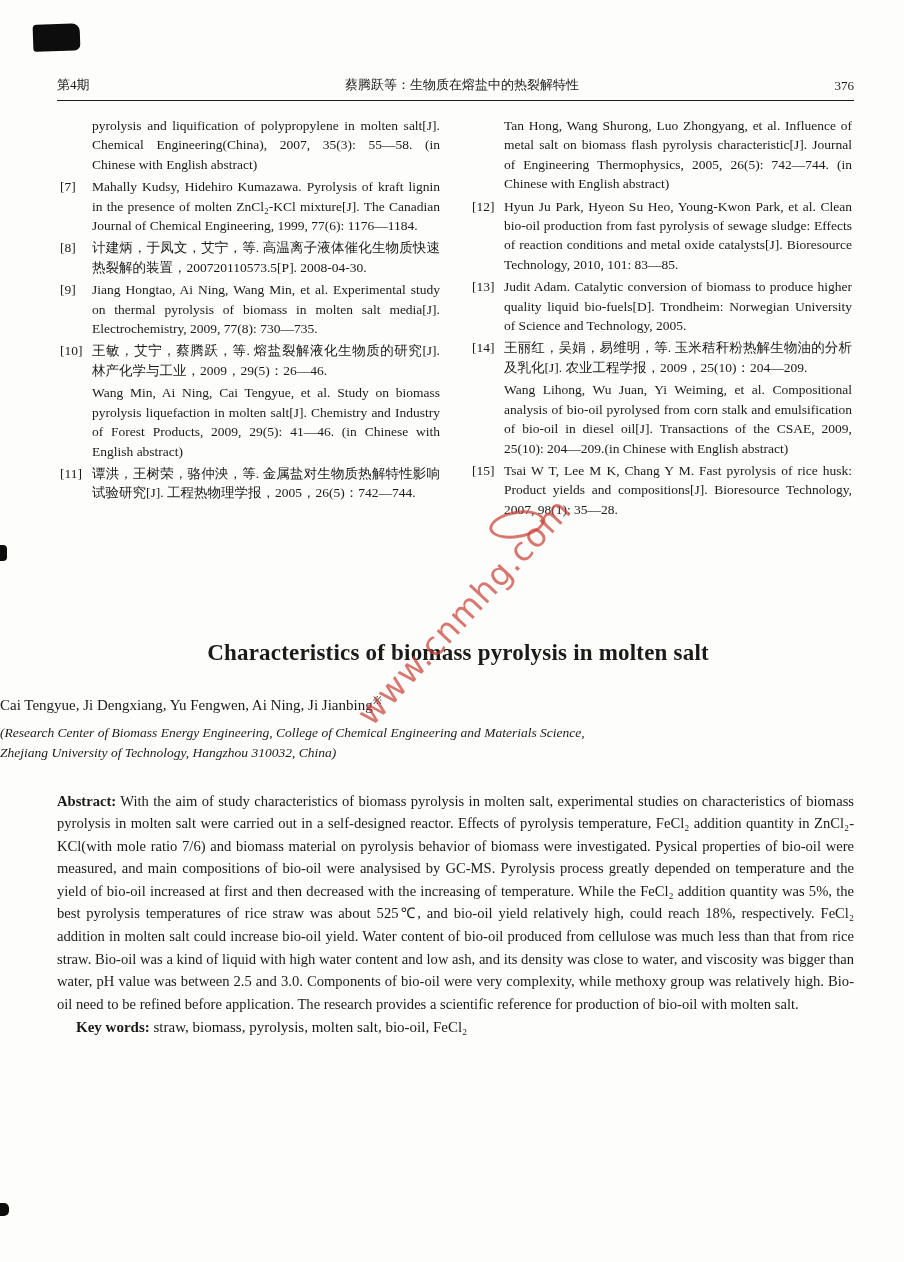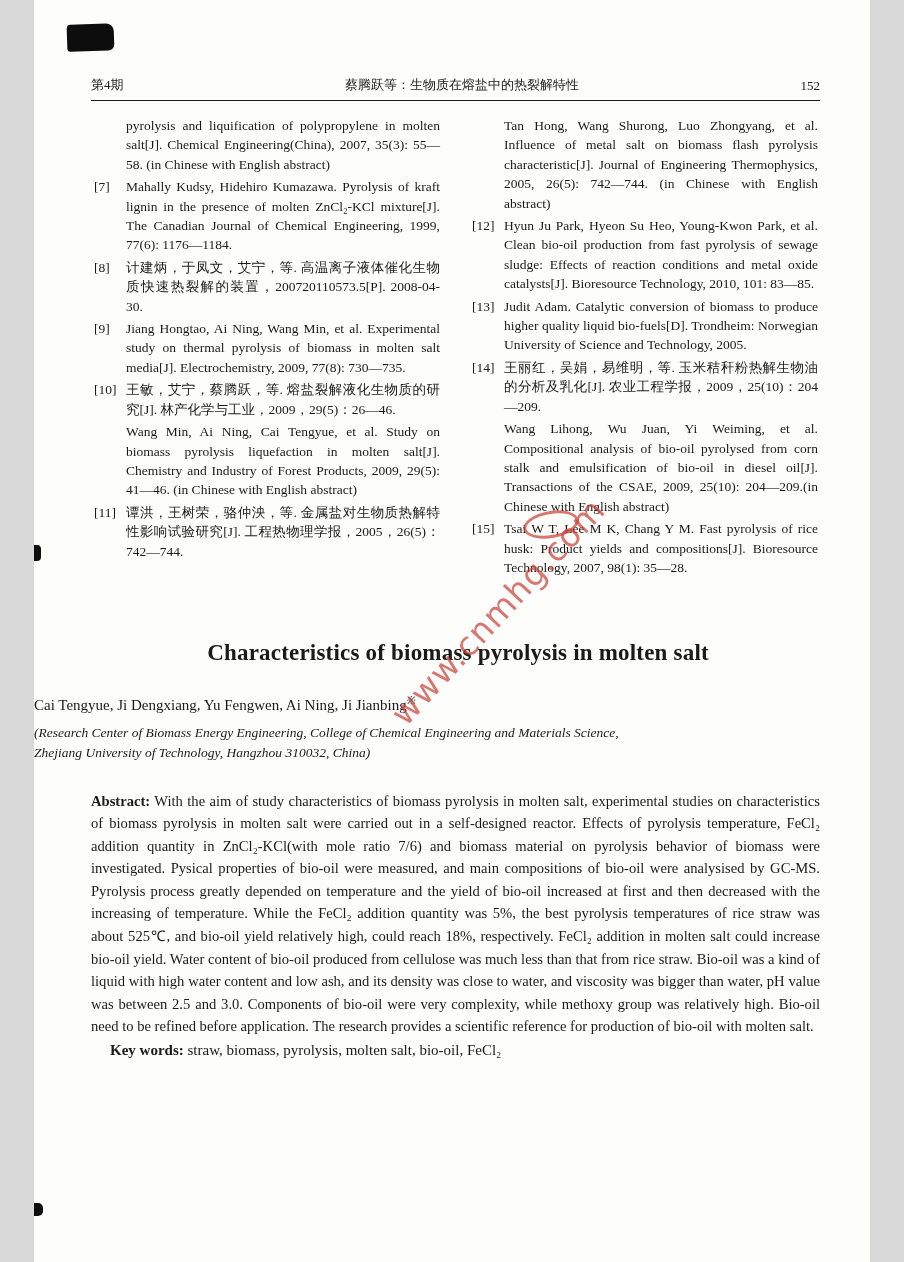--- a/index.html
+++ b/index.html
@@ -1,21 +1,21 @@
 <!DOCTYPE html>
 <html><head>
 <meta charset="utf-8">
 <style>
   * { margin: 0; padding: 0; box-sizing: border-box; }
   html, body { background: #d9d9d9; }
   body { font-family: "Liberation Serif", "DejaVu Serif", serif; }
 
   .page {
     position: relative;
-    width: 836px;
+    width: 904px;
     height: 1262px;
     margin: 0 auto;
     background: #fdfdfb;
     color: #1a1a1a;
     overflow: hidden;
   }
 
   
   .artifact { position: absolute; background: #0d0d0d; }
   .artifact-top { left: 33px; top: 24px; width: 47px; height: 27px; border-radius: 4px 8px 6px 3px; transform: rotate(-2deg); }
@@ -84,21 +84,21 @@
 
 <div class="page">
 
   <div class="artifact artifact-top"></div>
   <div class="artifact artifact-left-mid"></div>
   <div class="artifact artifact-left-bottom"></div>
 
   <header class="page-header">
     <span>第4期</span>
     <span>蔡腾跃等：生物质在熔盐中的热裂解特性</span>
-    <span>152</span>
+    <span>376</span>
   </header>
 
   <section class="refs">
     <div class="col">
       <div class="ref-item">
         <span class="ref-label"></span>
         <span class="ref-text">pyrolysis and liquification of polypropylene in molten salt[J]. Chemical Engineering(China), 2007, 35(3): 55—58. (in Chinese with English abstract)</span>
       </div>
       <div class="ref-item">
         <span class="ref-label">[7]</span>

